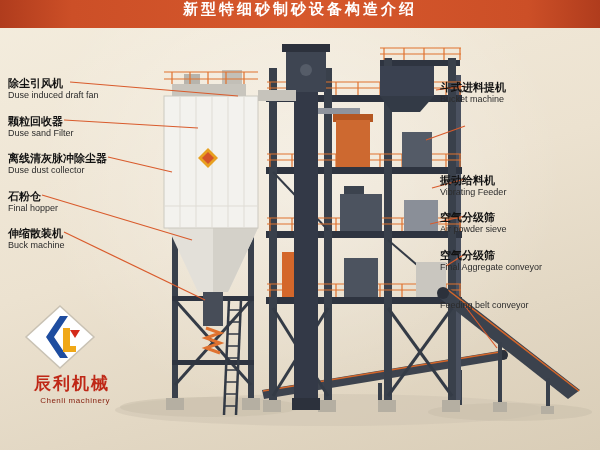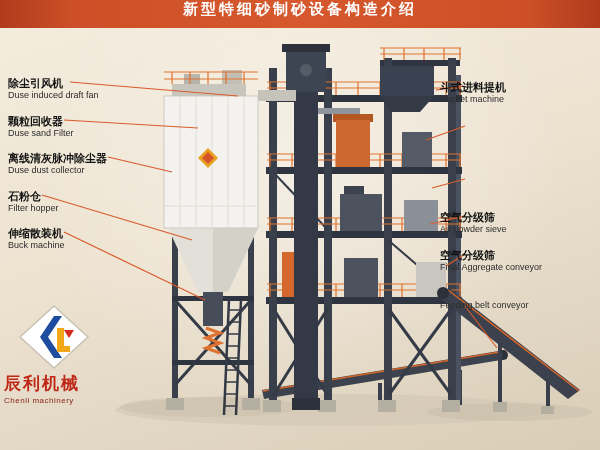--- a/index.html
+++ b/index.html
@@ -11,21 +11,21 @@
   .banner{position:absolute;top:0;left:0;width:600px;height:28px;z-index:5;
     background:linear-gradient(90deg,#b03c1d 0%,#cc4f27 12%,#d6582c 50%,#cc4f27 88%,#b03c1d 100%);
     color:#ffffff;font-size:15px;font-weight:700;letter-spacing:3px;
     display:flex;align-items:flex-start;justify-content:center;}
   .scene-svg{position:absolute;left:0;top:0;width:600px;height:450px;z-index:1;}
   .label{position:absolute;z-index:4;line-height:1.3;white-space:nowrap;}
   .label .zh{font-size:11px;font-weight:700;color:#121212;}
   .label .en{font-size:9px;color:#2c2c2c;}
   .left-label{left:8px;}
   .right-label{left:440px;}
-  .logo{position:absolute;left:4px;top:304px;width:100px;text-align:left;z-index:4;}
+  .logo{position:absolute;left:10px;top:304px;width:100px;text-align:right;z-index:4;}
   .logo svg{display:block;margin:0 auto;}
   .logo-zh{font-family:"Liberation Serif",serif;font-weight:700;font-size:17px;color:#bf2817;letter-spacing:2px;margin-top:2px;}
   .logo-en{font-size:8px;color:#872312;letter-spacing:0.5px;margin-top:1px;}
 </style>
 </head>
 <body>
 
 <div class="page">
 
   <div class="banner">
@@ -171,30 +171,34 @@
   <div class="label left-label" style="top:114px">
     <div class="zh">颗粒回收器</div>
     <div class="en">Duse sand Filter</div>
   </div>
   <div class="label left-label" style="top:151px">
     <div class="zh">离线清灰脉冲除尘器</div>
     <div class="en">Duse dust collector</div>
   </div>
   <div class="label left-label" style="top:189px">
     <div class="zh">石粉仓</div>
-    <div class="en">Filter hopper</div>
+    <div class="en">Final hopper</div>
   </div>
   <div class="label left-label" style="top:226px">
     <div class="zh">伸缩散装机</div>
     <div class="en">Buck machine</div>
   </div>
 
   <div class="label right-label" style="top:80px">
     <div class="zh">斗式进料提机</div>
     <div class="en">Bucket machine</div>
+  </div>
+  <div class="label right-label" style="top:173px">
+    <div class="zh">振动给料机</div>
+    <div class="en">Vibrating Feeder</div>
   </div>
   <div class="label right-label" style="top:210px">
     <div class="zh">空气分级筛</div>
     <div class="en">Air powder sieve</div>
   </div>
   <div class="label right-label" style="top:248px">
     <div class="zh">空气分级筛</div>
     <div class="en">Final Aggregate conveyor</div>
   </div>
   <div class="label right-label" style="top:300px">

